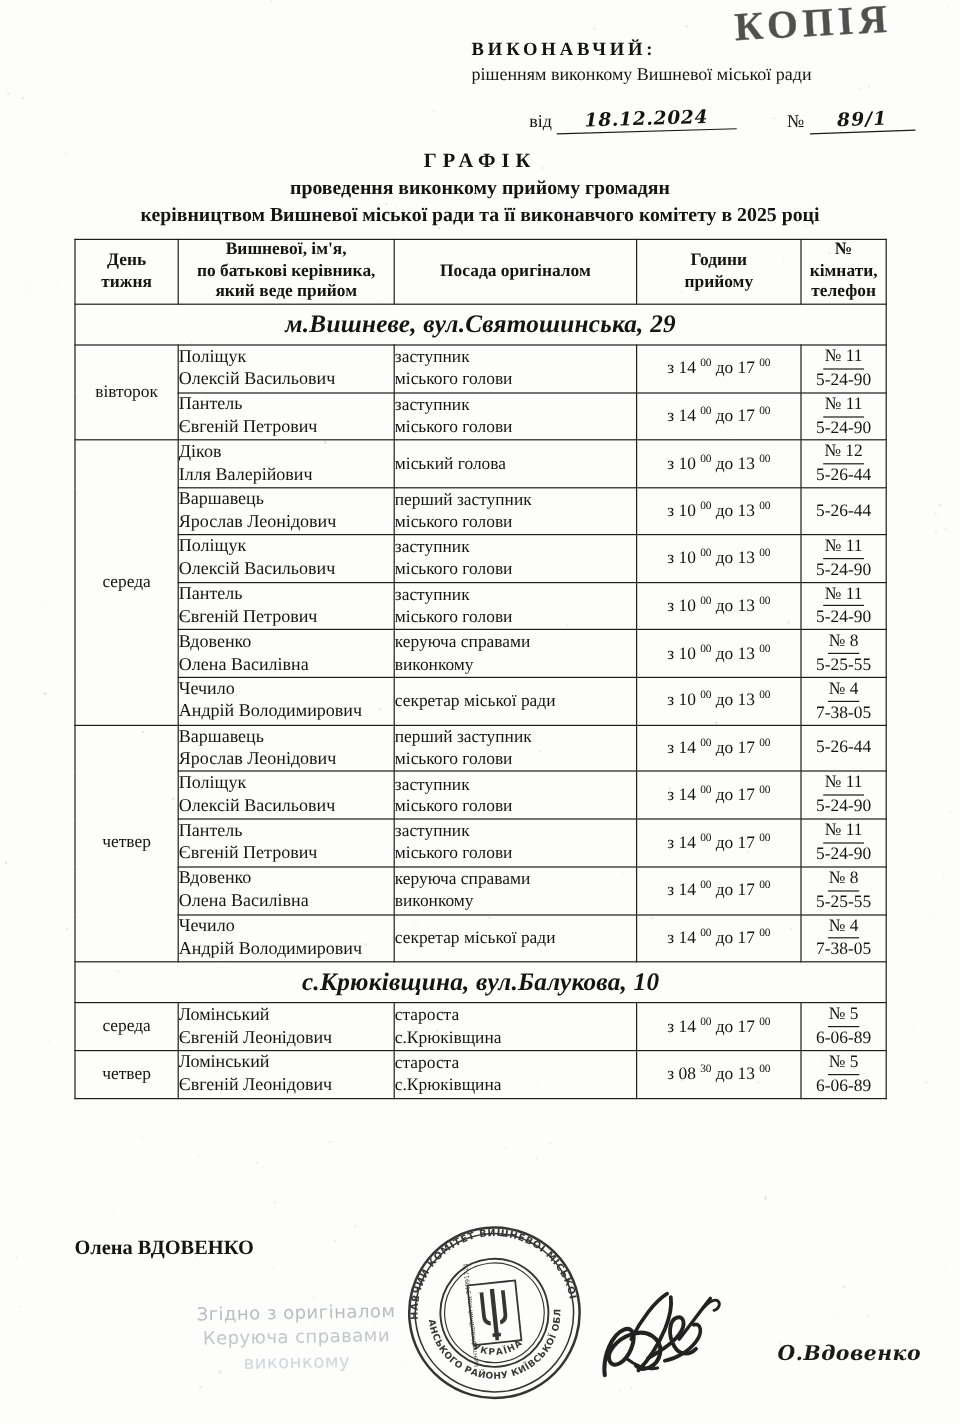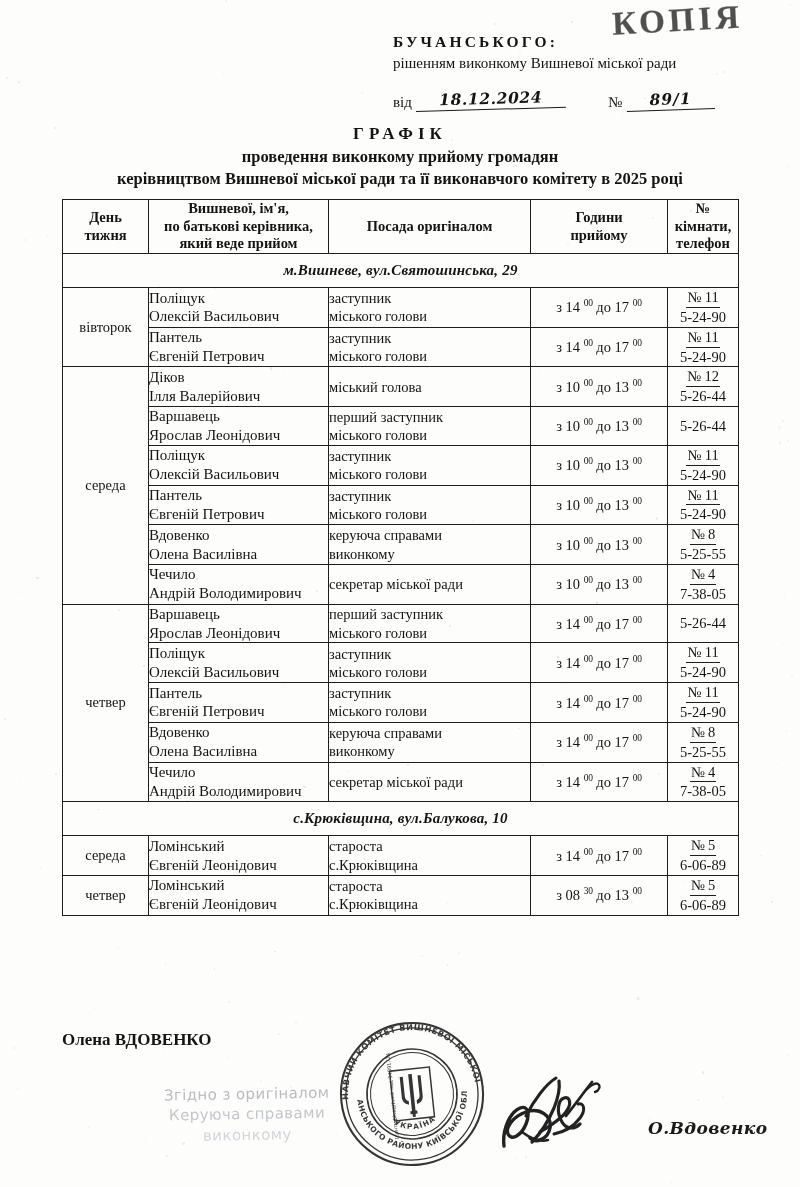--- a/index.html
+++ b/index.html
@@ -62,21 +62,21 @@
     font-size: 15px;
     margin-top: 4px;
     white-space: nowrap;
   }
   .approve-date-row {
     margin-top: 19px;
     display: flex;
     align-items: flex-end;
     font-size: 15px;
   }
-  .lbl-vid { padding-bottom: 1px; }
+  .lbl-vid { padding-bottom: 1px; margin-left: 48px; }
   .hand-date {
     display: inline-block;
     min-width: 150px;
     border-bottom: 1.4px solid #1a1a1a;
     text-align: center;
     font-family: "DejaVu Serif", serif;
     font-style: italic;
     font-weight: 700;
     font-size: 15.5px;
     letter-spacing: .6px;
@@ -153,21 +153,21 @@
     padding: 7px 2px 7px;
   }
   .c-day   { width: 86px; }
   .c-name  { width: 180px; }
   .c-post  { width: 202px; }
   .c-hours { width: 137px; }
   .c-room  { width: 71px; }
 
   td.section {
     text-align: center;
-    font-size: 15px;
+    font-size: 21px;
     font-weight: 700;
     font-style: italic;
     height: 33px;
     letter-spacing: .2px;
   }
   td.day {
     text-align: center;
     font-size: 14.5px;
   }
   td.name {
@@ -462,21 +462,21 @@
     <div class="speck" style="width: 2.24613px; height: 2.24613px; left: 164.525px; top: 596.069px; opacity: 0.16;"></div>
     <div class="speck" style="width: 0.833396px; height: 0.833396px; left: 40.7867px; top: 379.454px; opacity: 0.29;"></div>
     <div class="speck" style="width: 1.14758px; height: 1.14758px; left: 776.199px; top: 763.769px; opacity: 0.33;"></div>
     <div class="speck" style="width: 1.33954px; height: 1.33954px; left: 141.756px; top: 874.377px; opacity: 0.33;"></div>
     <div class="speck" style="width: 0.713134px; height: 0.713134px; left: 66.1883px; top: 827.075px; opacity: 0.38;"></div>
   </div>
 
 <div class="kopiya">КОПІЯ</div>
 
 <div class="approve">
-  <div class="approve-title">БУЧАНСЬКОГО:</div>
+  <div class="approve-title">ВИКОНАВЧИЙ:</div>
   <div class="approve-line">рішенням виконкому Вишневої міської ради</div>
   <div class="approve-date-row">
     <span class="lbl-vid">від</span>
     <span class="hand-date">18.12.2024</span>
     <span class="lbl-no">№</span>
     <span class="hand-num">89/1</span>
   </div>
 </div>
 
 <div class="doc-title-wrap">

